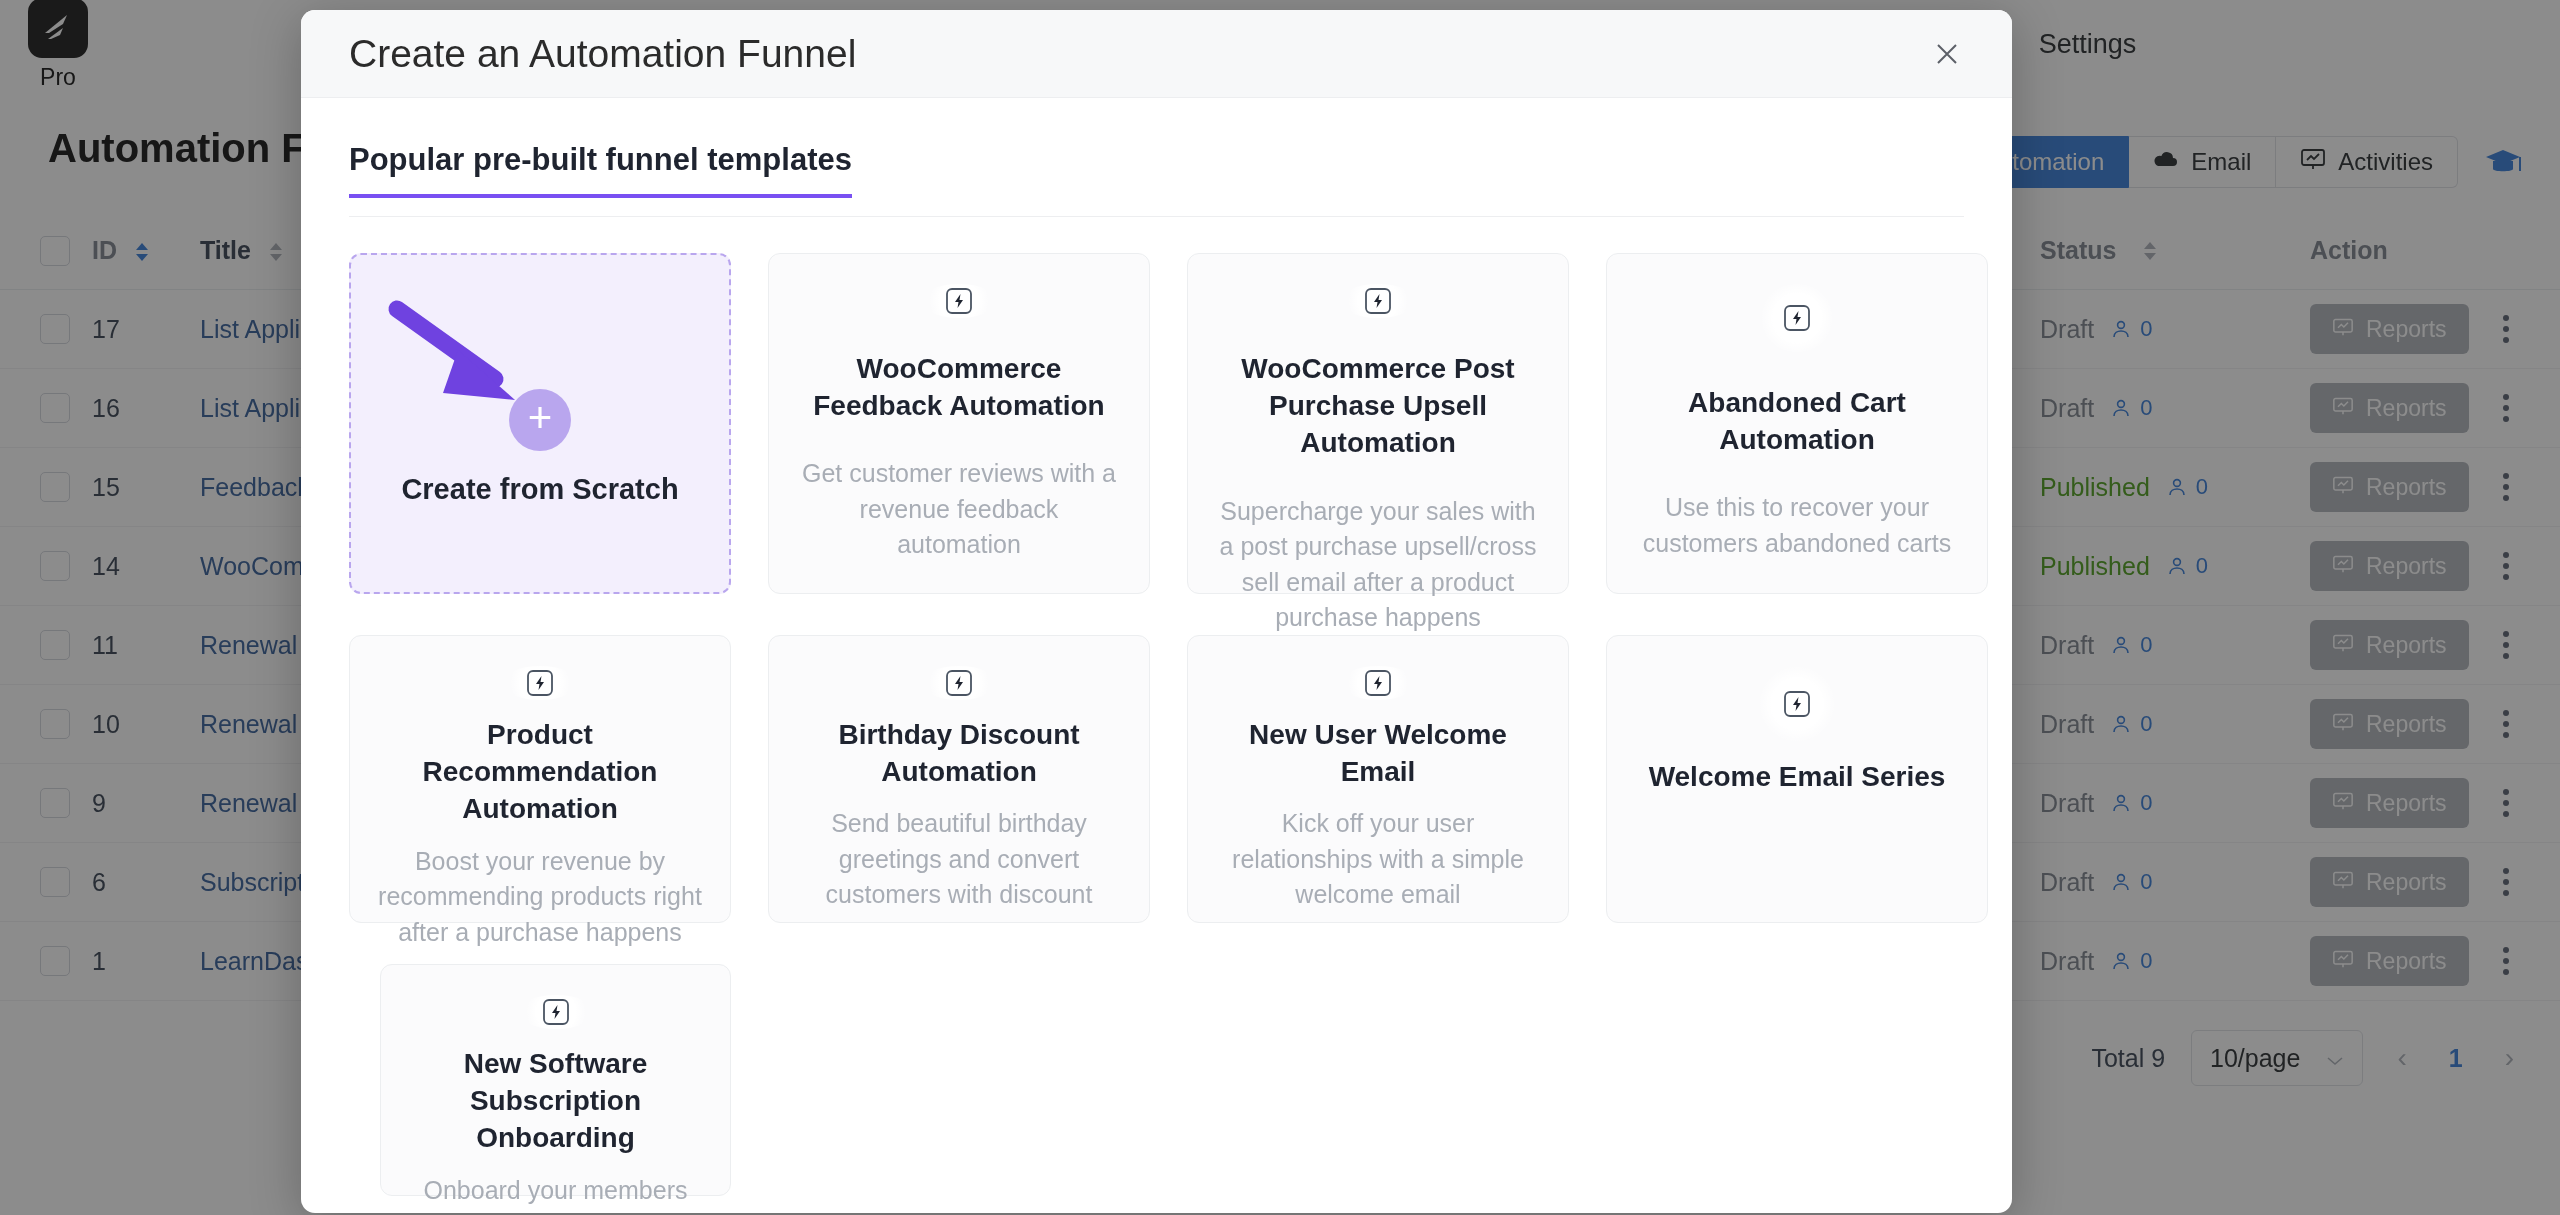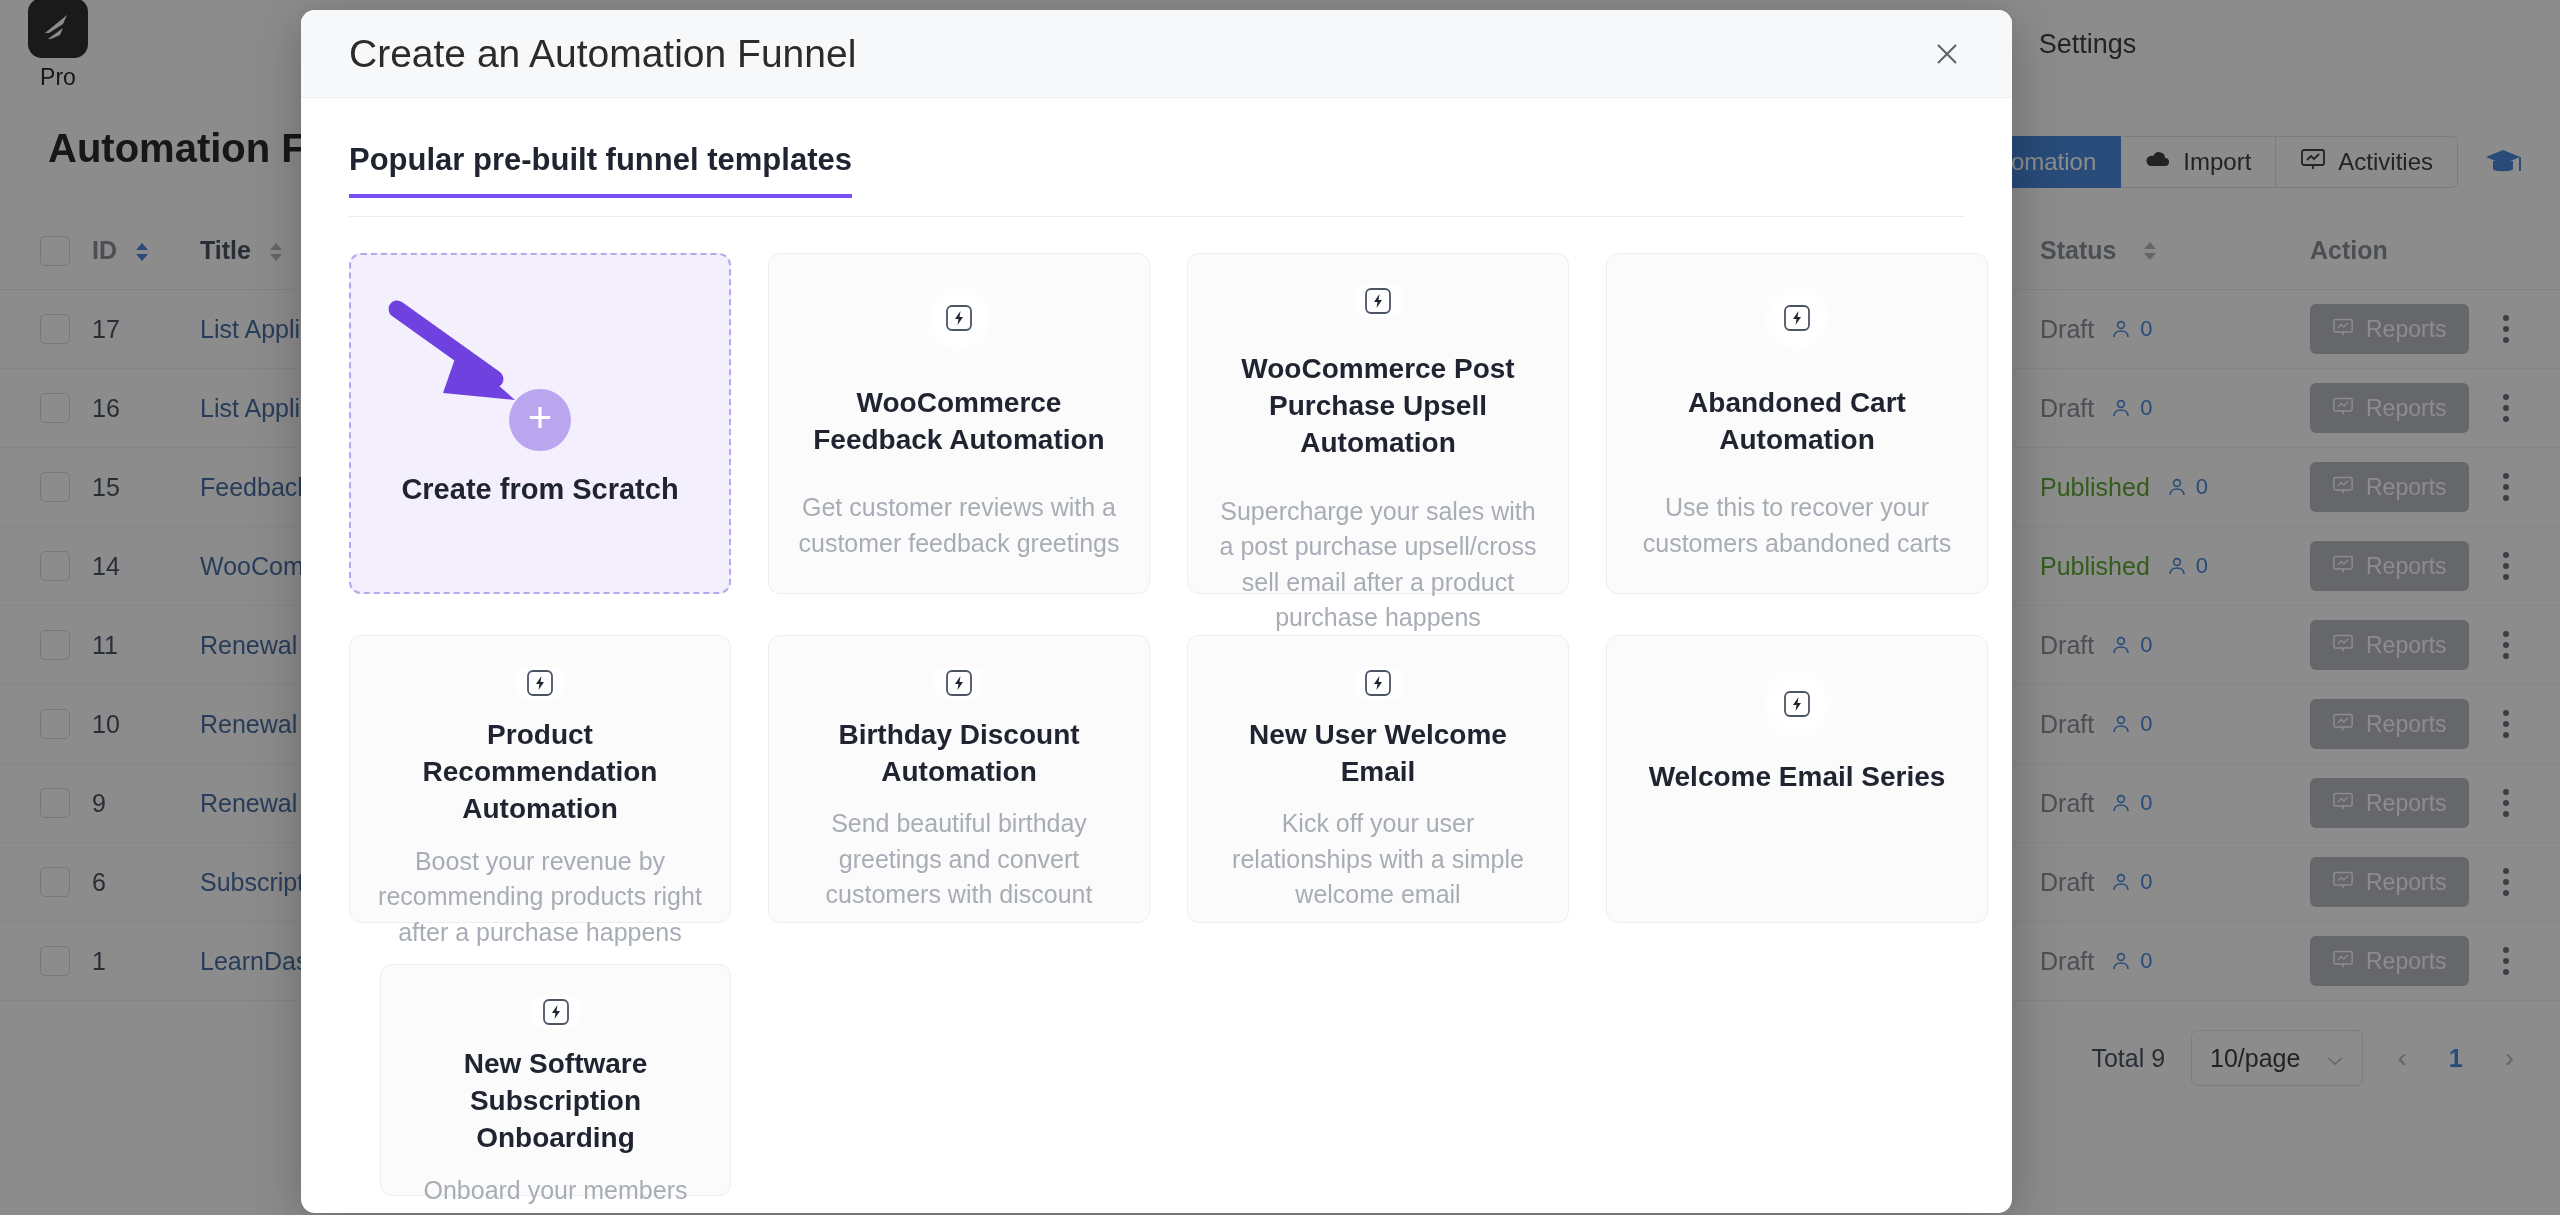--- a/index.html
+++ b/index.html
@@ -262,21 +262,21 @@
     <div class="head-actions">
       <div class="btn-primary">
         <span>Automation</span>
       </div>
       <div class="btn-ghost">
         <span>
           <svg width="26" height="20" viewBox="0 0 26 20">
               <path d="M20 8a6 6 0 0 0-11.6-2A5 5 0 0 0 5 16h15a4 4 0 0 0 0-8z" fill="#3c4043"></path>
             </svg>
         </span>
-        <span>Import</span>
+        <span>Email</span>
       </div>
       <div class="btn-ghost last">
         <span>
           <svg width="26" height="24" viewBox="0 0 26 24" fill="none" stroke="#3c4043" stroke-width="1.8">
             <rect x="2" y="3" width="22" height="15" rx="2"></rect>
               <path d="M7 13l4-4 3 3 5-5"></path>
               <path d="M13 18v4"></path>
           </svg>
         </span>
         <span>Activities</span>
@@ -669,21 +669,21 @@
       </div>
 
       <div id="cards-host" style="display:contents"><div class="card r1">
             <div class="bolt-wrap">
               <svg width="34" height="34" viewBox="0 0 34 34">
                 <rect x="5" y="5" width="24" height="24" rx="5" fill="none" stroke="#4b5563" stroke-width="1.8"></rect>
                 <path d="M18.5 10 L13 18 h3.5 l-1 6 5.5-8 H17.5 z" fill="#1f2430"></path>
               </svg>
             </div>
             <div class="card-title">WooCommerce Feedback Automation</div>
-            <div class="card-desc">Get customer reviews with a customer feedback greetings</div>
+            <div class="card-desc">Get customer reviews with a revenue feedback automation</div>
           </div><div class="card r1">
             <div class="bolt-wrap">
               <svg width="34" height="34" viewBox="0 0 34 34">
                 <rect x="5" y="5" width="24" height="24" rx="5" fill="none" stroke="#4b5563" stroke-width="1.8"></rect>
                 <path d="M18.5 10 L13 18 h3.5 l-1 6 5.5-8 H17.5 z" fill="#1f2430"></path>
               </svg>
             </div>
             <div class="card-title">WooCommerce Post Purchase Upsell Automation</div>
             <div class="card-desc">Supercharge your sales with a post purchase upsell/cross sell email after a product purchase happens</div>
           </div><div class="card r1">

